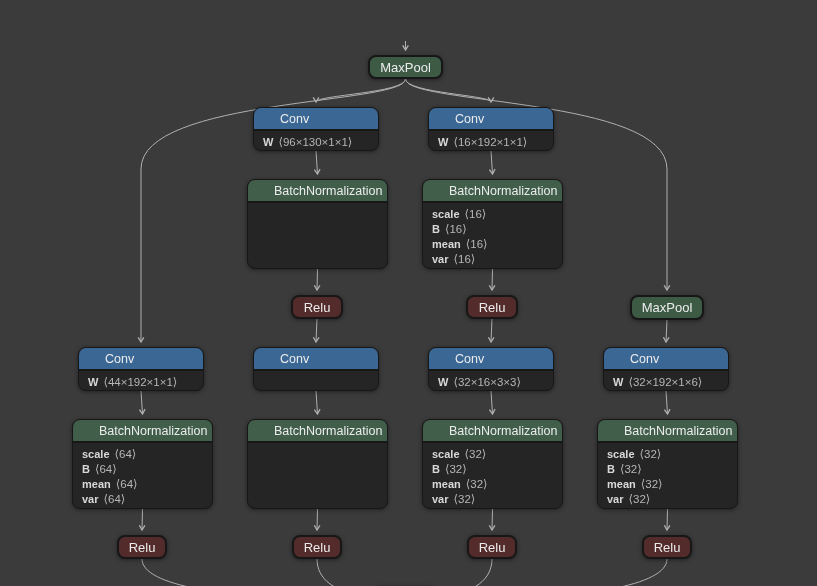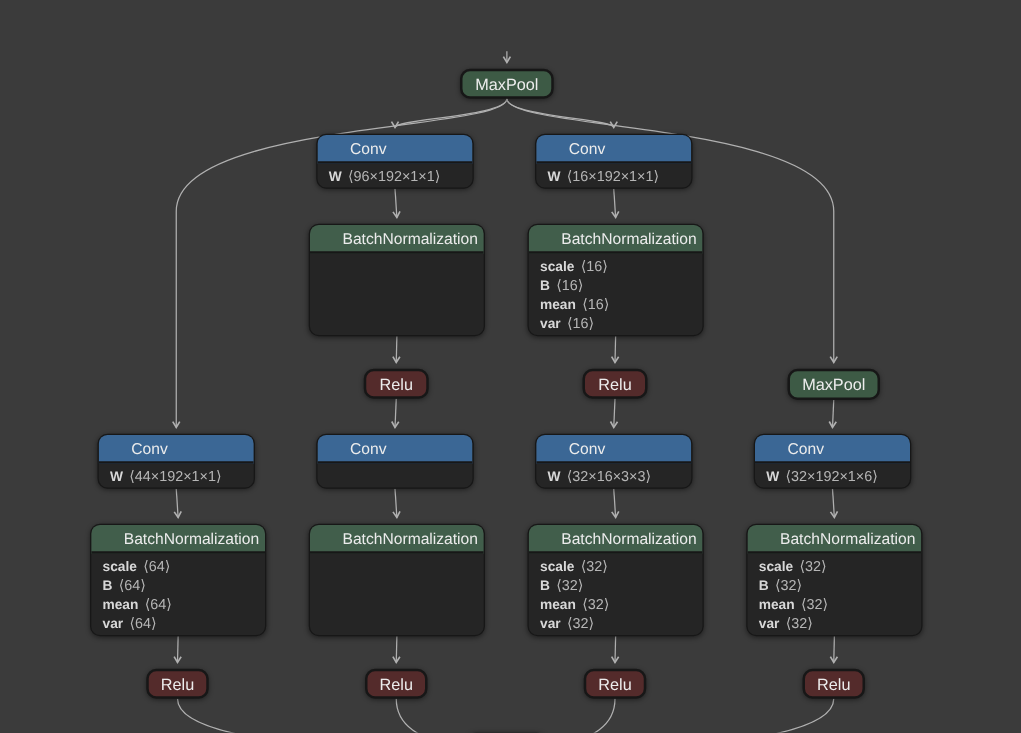--- a/index.html
+++ b/index.html
@@ -78,21 +78,21 @@
       <path d="M 411 568 C 471 583, 568 574, 688 586" fill="none" stroke="#b0b0b0" stroke-width="1"></path>
     </svg>
 <div class="node single" style="left: 368px; top: 14px; width: 75px; height: 24px; background: rgb(61, 90, 69);">
       <span>MaxPool</span>
     </div>
     <div class="node multi" style="left: 253px; top: 66px; width: 126px; height: 44px;">
       <div class="node-header" style="background: rgb(59, 103, 149);">
         <span>Conv</span>
       </div>
       <div class="node-body">
-        <div class="param"><b>W</b><span>⟨96×192×1×1⟩</span></div>
+        <div class="param"><b>W</b><span>⟨96×130×1×1⟩</span></div>
       </div>
     </div>
     <div class="node multi" style="left: 428px; top: 66px; width: 126px; height: 44px;">
       <div class="node-header" style="background: rgb(59, 103, 149);">
         <span>Conv</span>
       </div>
       <div class="node-body">
         <div class="param"><b>W</b><span>⟨16×192×1×1⟩</span></div>
       </div>
     </div>

